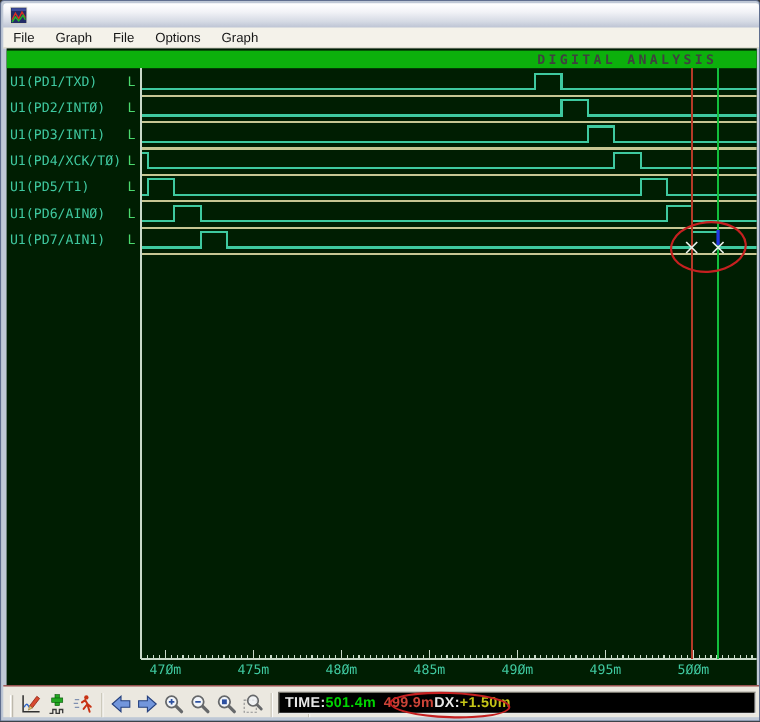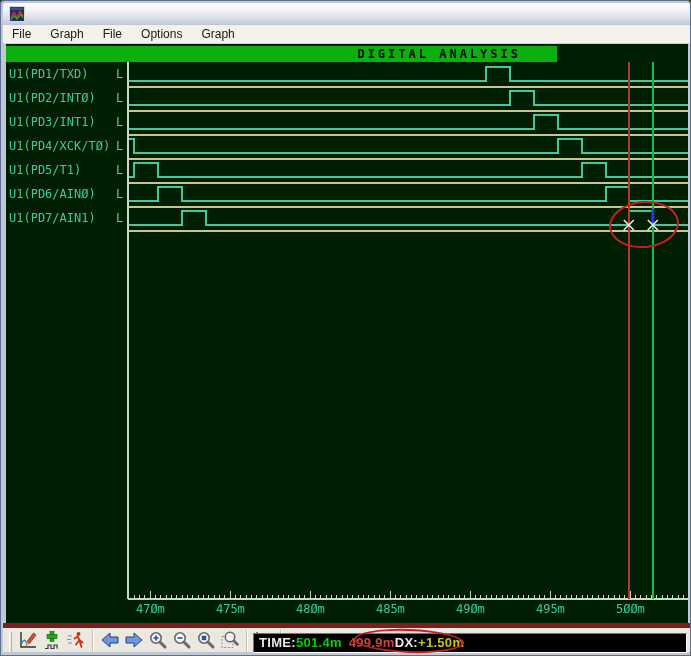--- a/index.html
+++ b/index.html
@@ -20,34 +20,34 @@
     position:absolute; left:2px; top:24px; width:687px; height:19px;
     background:#f4f2ea; border-bottom:1px solid #d8d4c6;
     display:flex; align-items:center; font-size:12px; color:#161616;
   }
   .menuitem { padding:2px 10px 3px 9px; cursor:default; }
   .graph {
     position:absolute; left:5px; top:43px; width:682px; height:579px;
     background:#001e02; overflow:hidden;
   }
   .strip {
-    position:absolute; left:0; top:2px; width:551px; height:16px;
-    background:#0cb00c; color:#000000;
+    position:absolute; left:0; top:2px; width:682px; height:16px;
+    background:#0cb00c; color:#404040;
     font-family:"DejaVu Sans Mono", monospace; font-size:12px; font-weight:bold;
     letter-spacing:3px; text-align:right; line-height:16px; padding-right:36px;
   }
   #plot { position:absolute; left:0; top:0; }
   .ellipse-a {
     position:absolute; left:603px; top:157px; width:70px; height:47px;
     border:2px solid #c52020; border-radius:50%; transform:rotate(-5deg);
     pointer-events:none;
   }
   .toolbar {
     position:absolute; left:2px; top:622px; width:687px; height:29px;
-    background:#ebe8e0; border-top:5px solid #7f1d1d;
+    background:#ebe8e0; border-top:1px solid #7f1d1d;
     display:flex; align-items:flex-end; padding-left:4px;
   }
   .grip { width:3px; height:20px; border-left:1px solid #ffffff; border-right:1px solid #b8b4a8; margin:0 4px 0 2px; }
   .tb {
     width:24px; height:24px; border:none; background:transparent; padding:1px;
     display:flex; align-items:center; justify-content:center; cursor:pointer;
   }
   .sep { width:2px; height:22px; border-left:1px solid #c6c2b4; border-right:1px solid #ffffff; margin:0 4px; }
   .readout {
     position:absolute; left:250px; top:5px; width:434px; height:20px;

